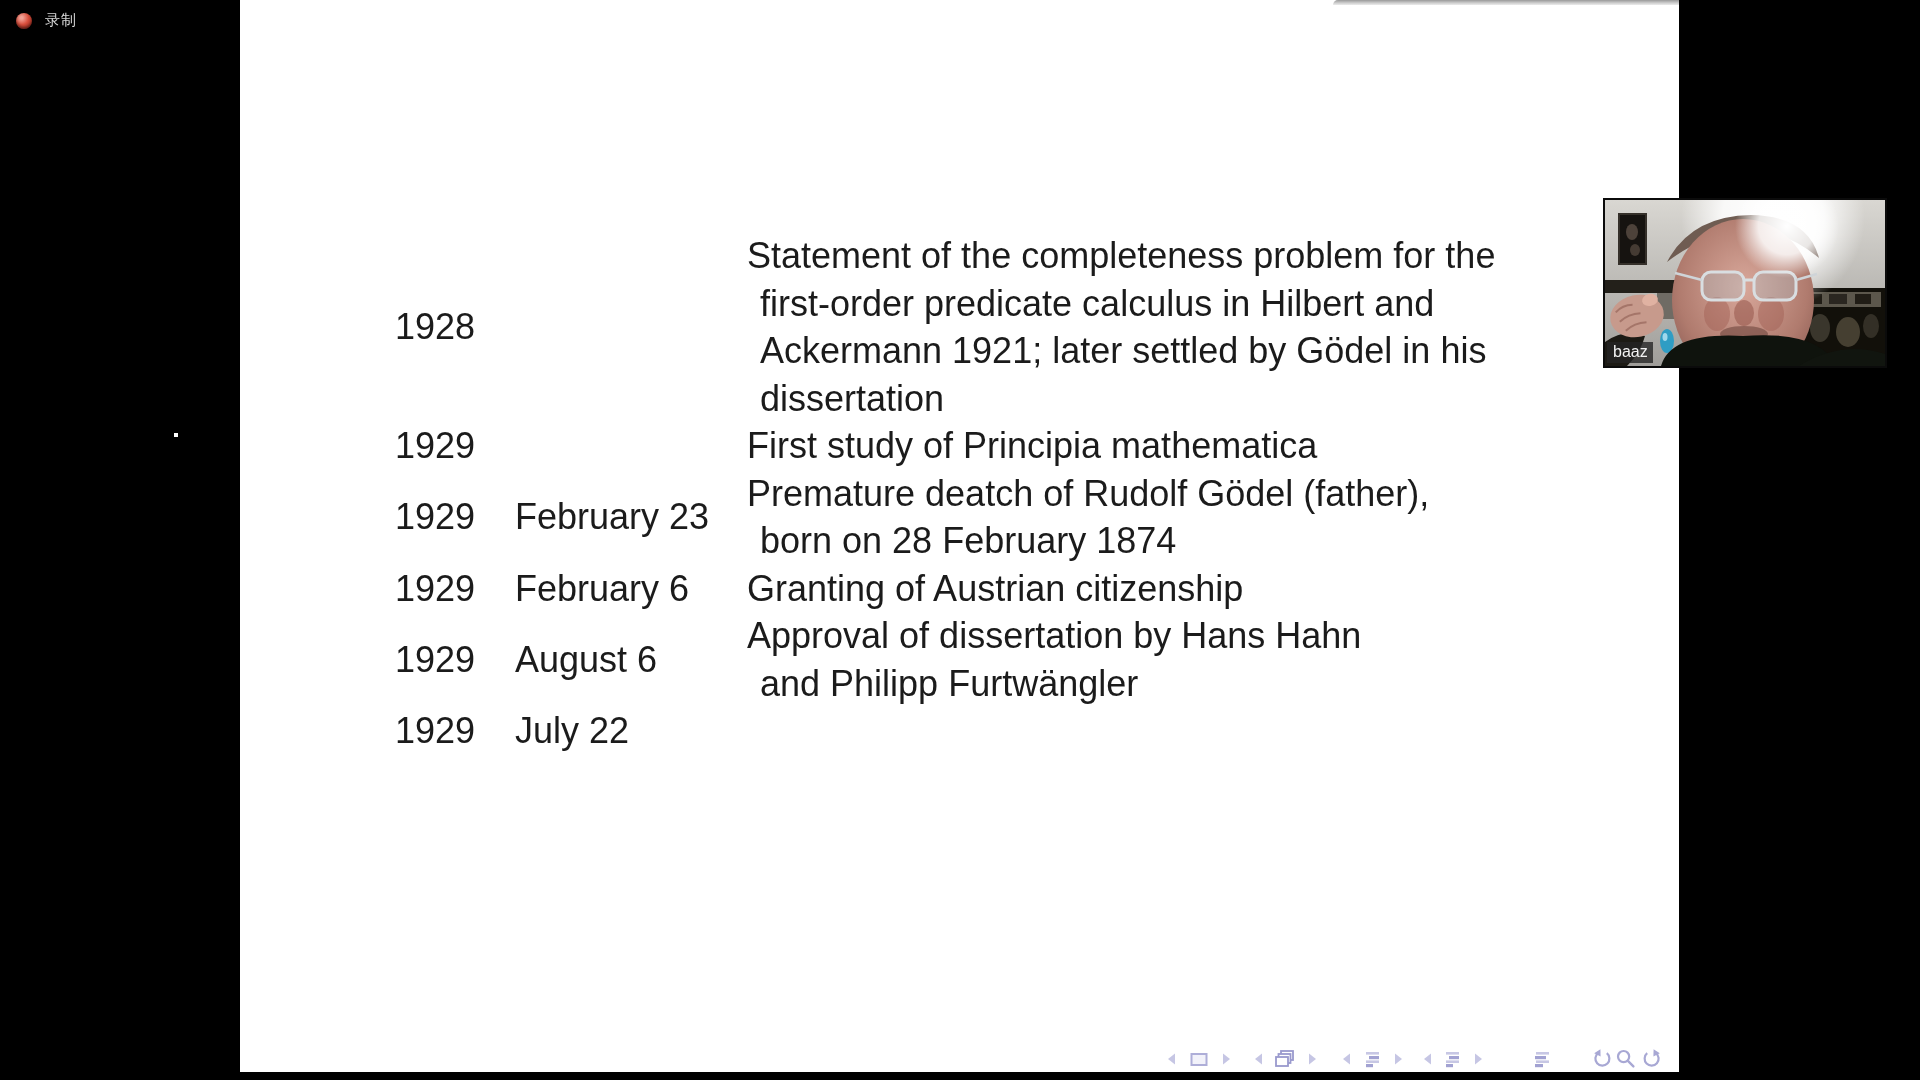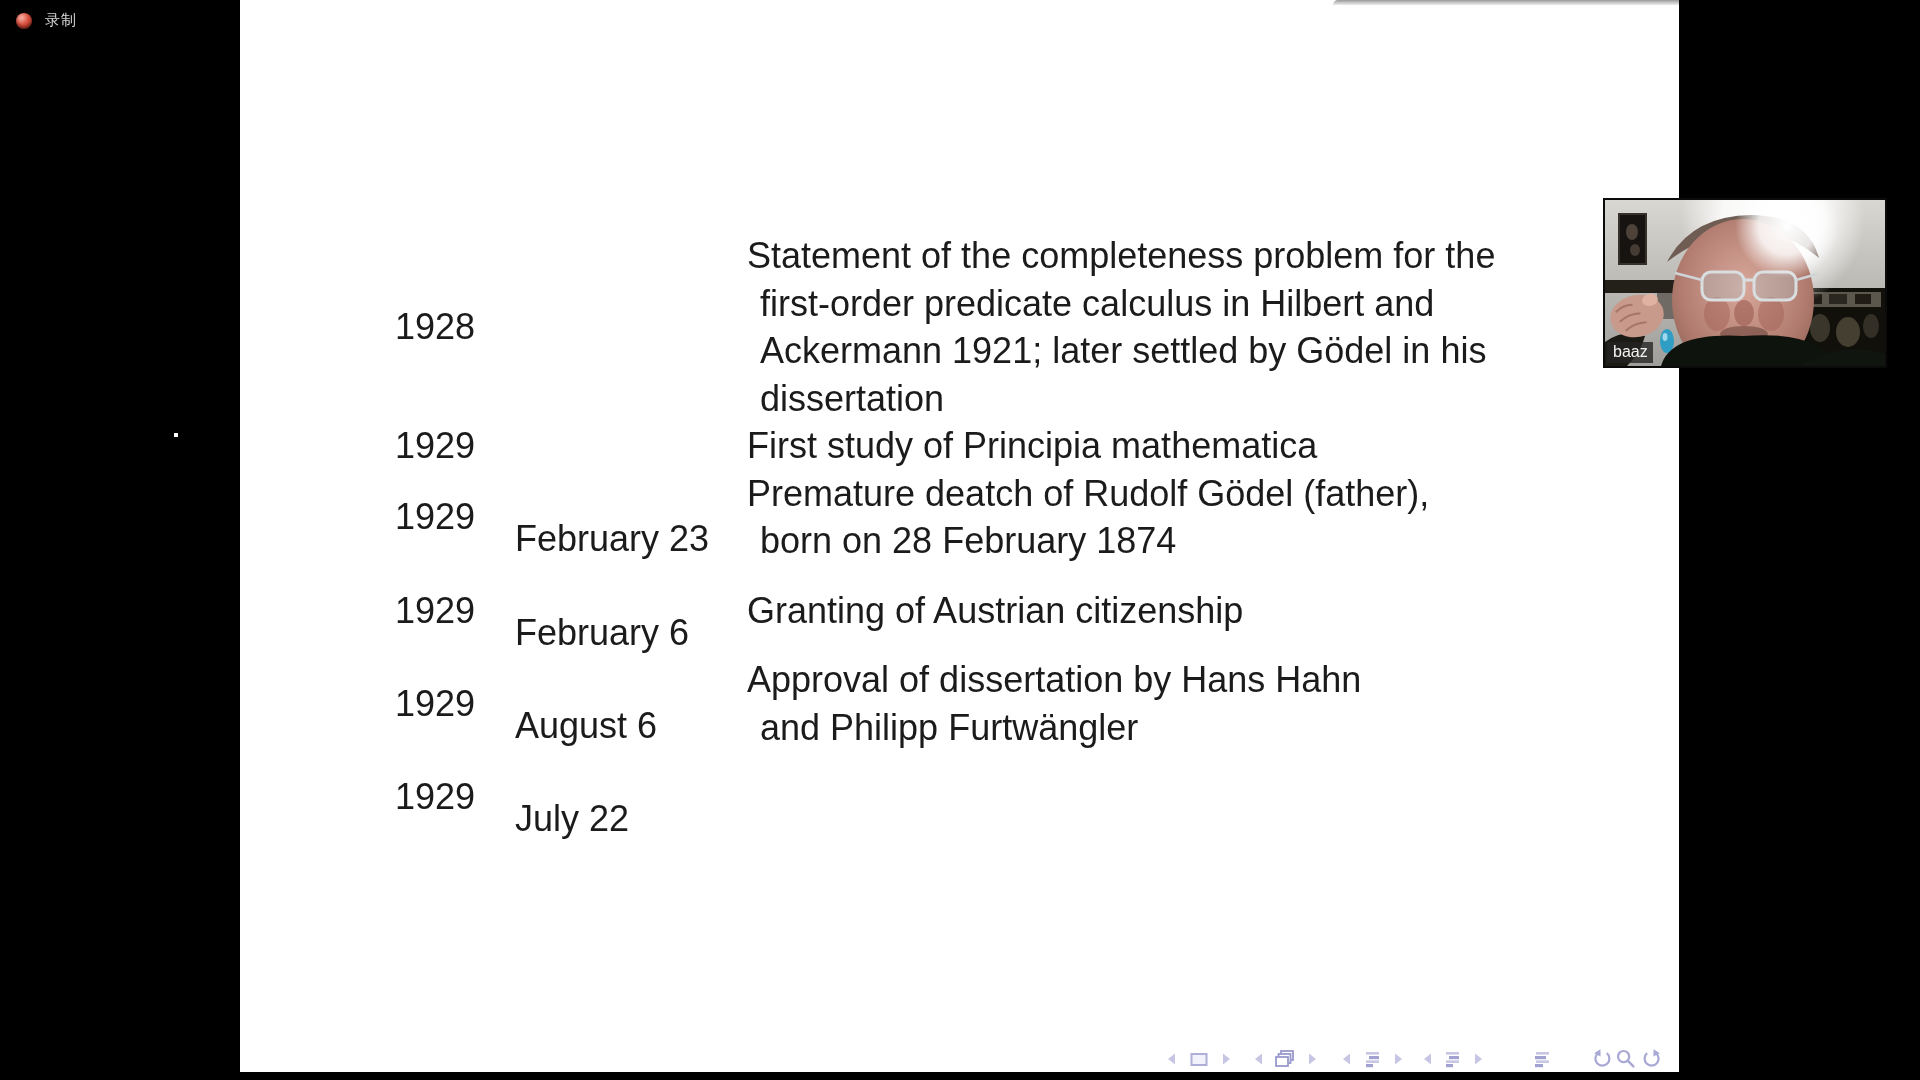--- a/index.html
+++ b/index.html
@@ -7,21 +7,21 @@
         font-family:"Liberation Sans",sans-serif;}
 
   
   #slide{position:absolute;left:240px;top:0;width:1439px;height:1072px;background:#ffffff;}
 
   
   .timeline{position:absolute;left:155px;top:232px;width:1250px;
             font-size:36px;line-height:47.5px;color:#1b1b1b;font-weight:400;}
   .t-row{display:flex;align-items:center;}
   .t-year{width:120px;flex:none;}
-  .t-date{width:232px;flex:none;margin-top:44px;}
+  .t-date{width:232px;flex:none;}
   .t-desc{flex:1;white-space:pre-line;padding-left:13px;text-indent:-13px;}
 
   
   .nico{position:absolute;top:1048px;width:22px;height:22px;display:block;}
   .nico svg{display:block;width:22px;height:22px;}
 
   
   #rec{position:absolute;left:16px;top:11px;display:flex;align-items:center;gap:13px;}
   #rec-ball{width:16px;height:16px;border-radius:50%;
             background:radial-gradient(circle at 35% 30%, #f2a195 8%, #d94f3d 45%, #8e2317 95%);

